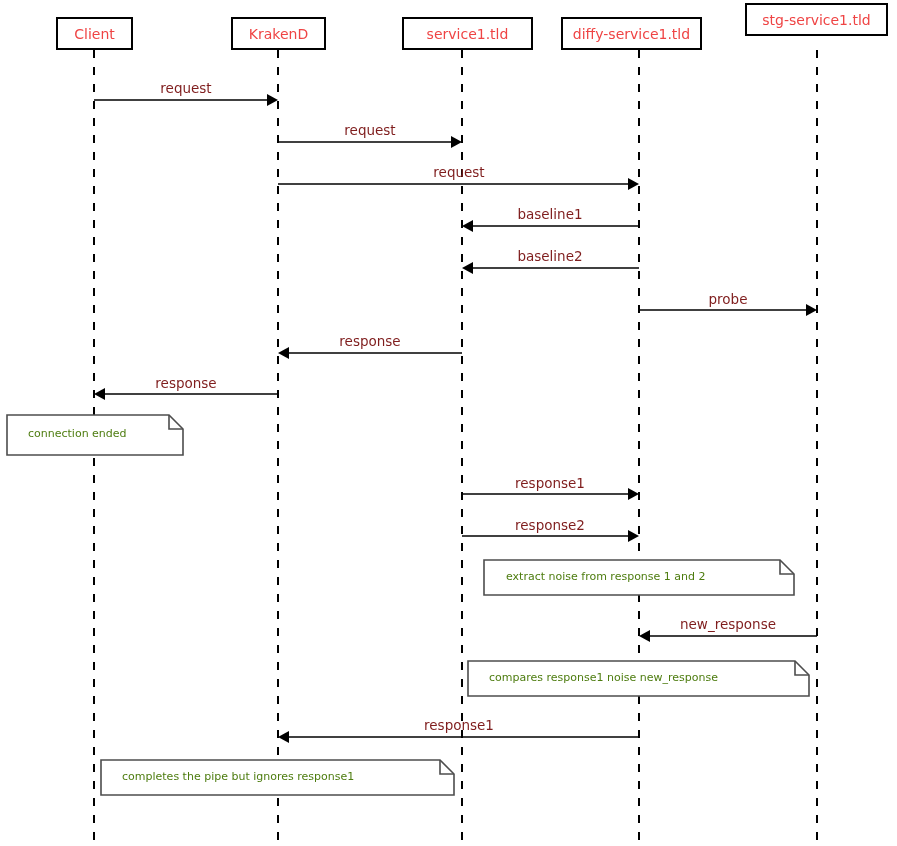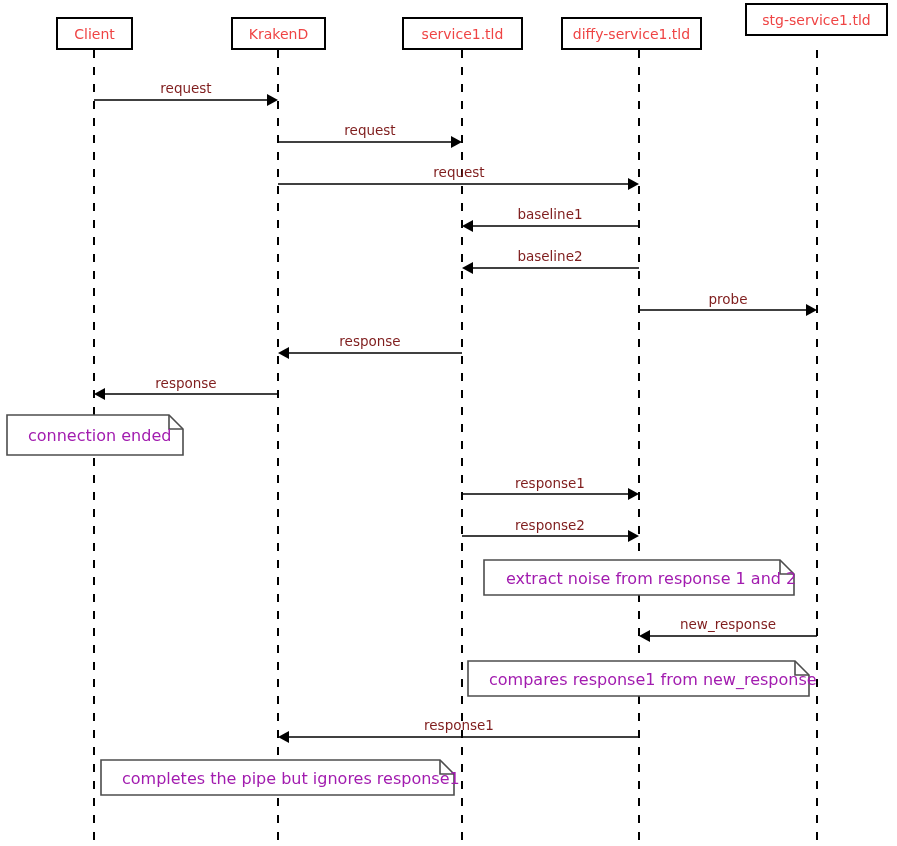--- a/index.html
+++ b/index.html
@@ -42,22 +42,22 @@
     position: absolute;
     font-size: 13.5px;
     color: #7f1d1d;
     white-space: nowrap;
     transform: translateX(-50%);
     z-index: 4;
     line-height: 1;
   }
   .note-text {
     position: absolute;
-    font-size: 16px;
-    color: #a21caf;
+    font-size: 11px;
+    color: #4d7c0f;
     white-space: nowrap;
     line-height: 1;
     z-index: 7;
   }
 </style>
 </head>
 <body>
 
 <div id="diagram-root">
 
@@ -107,21 +107,21 @@
       </g>
   </svg>
 
   <div id="participants-layer">
       <div class="participant-box" style="left: 56px; top: 17px; width: 77px; height: 33px;">
         <span>Client</span>
       </div>
       <div class="participant-box" style="left: 231px; top: 17px; width: 95px; height: 33px;">
         <span>KrakenD</span>
       </div>
-      <div class="participant-box" style="left: 402px; top: 17px; width: 121px; height: 33px;">
+      <div class="participant-box" style="left: 402px; top: 17px; width: 131px; height: 33px;">
         <span>service1.tld</span>
       </div>
       <div class="participant-box" style="left: 561px; top: 17px; width: 141px; height: 33px;">
         <span>diffy-service1.tld</span>
       </div>
       <div class="participant-box" style="left: 745px; top: 3px; width: 143px; height: 33px;">
         <span>stg-service1.tld</span>
       </div>
     </div>
   <div id="labels-layer">
@@ -134,17 +134,17 @@
       <div class="msg-label" style="left: 370px; top: 335px;">response</div>
       <div class="msg-label" style="left: 186px; top: 377px;">response</div>
       <div class="msg-label" style="left: 550px; top: 477px;">response1</div>
       <div class="msg-label" style="left: 550px; top: 519px;">response2</div>
       <div class="msg-label" style="left: 728px; top: 618px;">new_response</div>
       <div class="msg-label" style="left: 459px; top: 719px;">response1</div>
     </div>
   <div id="notes-layer">
       <div class="note-text" style="left: 28px; top: 428px;">connection ended</div>
       <div class="note-text" style="left: 506px; top: 571px;">extract noise from response 1 and 2</div>
-      <div class="note-text" style="left: 489px; top: 672px;">compares response1 from new_response</div>
+      <div class="note-text" style="left: 489px; top: 672px;">compares response1 noise new_response</div>
       <div class="note-text" style="left: 122px; top: 771px;">completes the pipe but ignores response1</div>
     </div>
 
 </div>
 
 </body></html>

